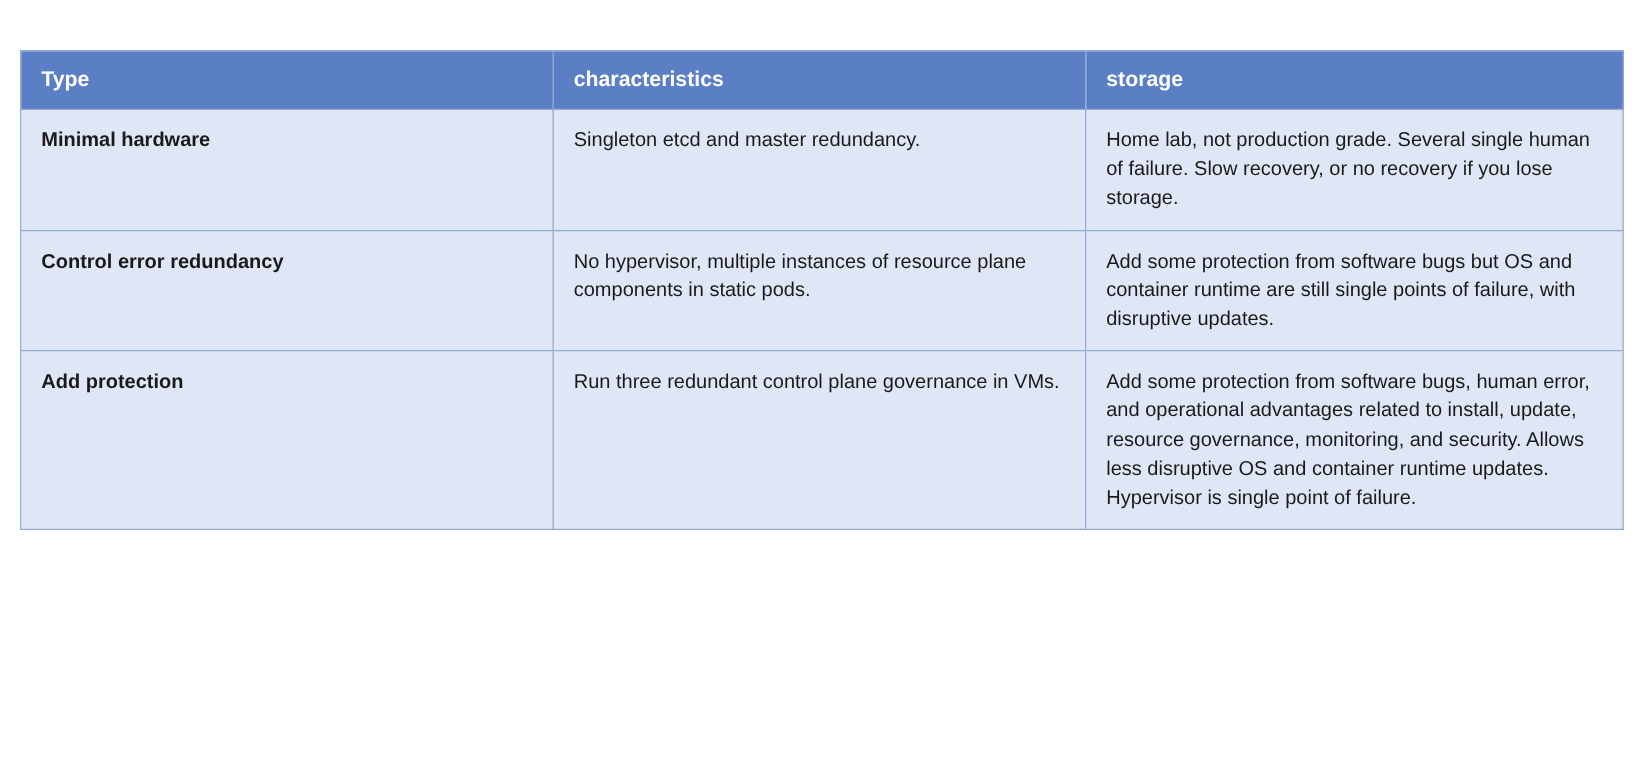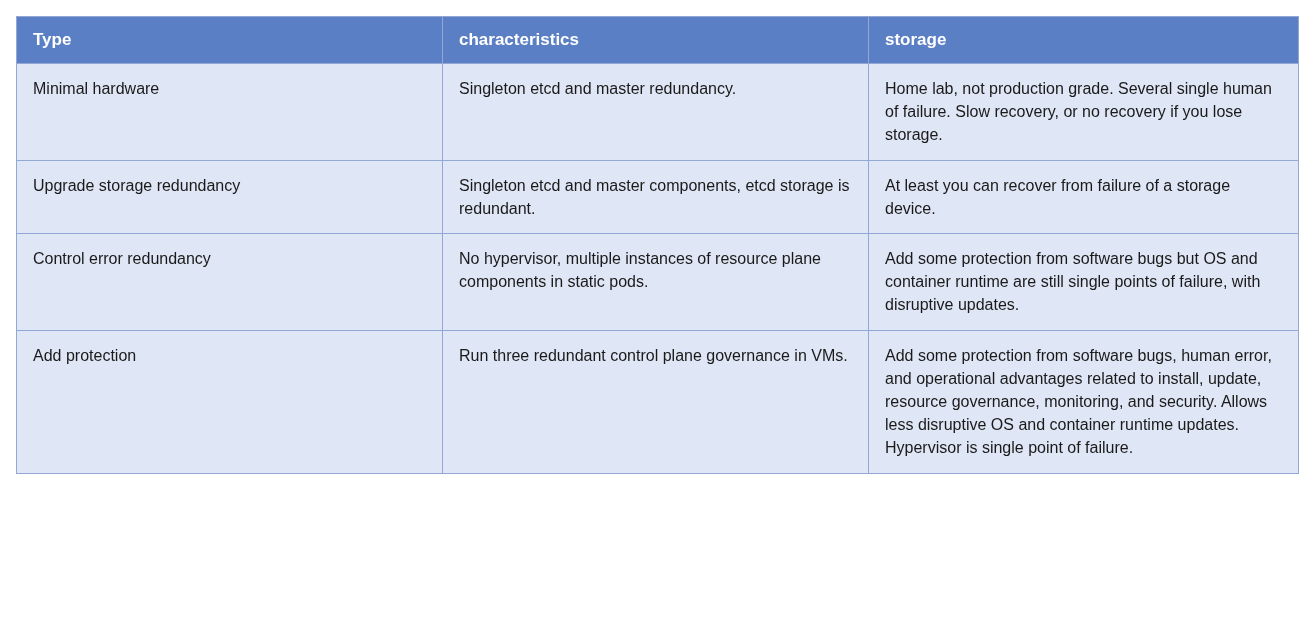--- a/index.html
+++ b/index.html
@@ -9,20 +9,21 @@
   }
   body {
     width: 1314px;
     height: 622px;
     font-family: "Liberation Sans", sans-serif;
     overflow: hidden;
   }
   .table-wrap {
     padding: 16px 16px 0 16px;
     box-sizing: border-box;
+    margin-top: 24px;
   }
   table.comparison-table {
     border-collapse: collapse;
     width: 1282px;
     table-layout: fixed;
   }
   table.comparison-table col.col-type { width: 426px; }
   table.comparison-table col.col-characteristics { width: 426px; }
   table.comparison-table col.col-result { width: 430px; }
 
@@ -39,21 +40,21 @@
   tbody td {
     background: #dfe6f5;
     color: #1a1a1a;
     font-size: 16px;
     padding: 13px 16px;
     border: 1px solid #93a8d4;
     vertical-align: top;
     line-height: 1.45;
   }
   tbody td.type-cell {
-    font-weight: normal;
+    font-weight: bold;
   }
   tbody tr.row-tall td {
     height: 100px;
   }
 </style>
 </head>
 <body>
 
 <div class="table-wrap">
   <table class="comparison-table">
@@ -69,25 +70,20 @@
         <th>storage</th>
       </tr>
     </thead>
     <tbody>
       <tr>
         <td class="type-cell">Minimal hardware</td>
         <td>Singleton etcd and master redundancy.</td>
         <td>Home lab, not production grade. Several single human of failure. Slow recovery, or no recovery if you lose storage.</td>
       </tr>
       <tr>
-        <td class="type-cell">Upgrade storage redundancy</td>
-        <td>Singleton etcd and master components, etcd storage is redundant.</td>
-        <td>At least you can recover from failure of a storage device.</td>
-      </tr>
-      <tr>
         <td class="type-cell">Control error redundancy</td>
         <td>No hypervisor, multiple instances of resource plane components in static pods.</td>
         <td>Add some protection from software bugs but OS and container runtime are still single points of failure, with disruptive updates.</td>
       </tr>
       <tr class="row-tall">
         <td class="type-cell">Add protection</td>
         <td>Run three redundant control plane governance in VMs.</td>
         <td>Add some protection from software bugs, human error, and operational advantages related to install, update, resource governance, monitoring, and security. Allows less disruptive OS and container runtime updates. Hypervisor is single point of failure.</td>
       </tr>
     </tbody>

